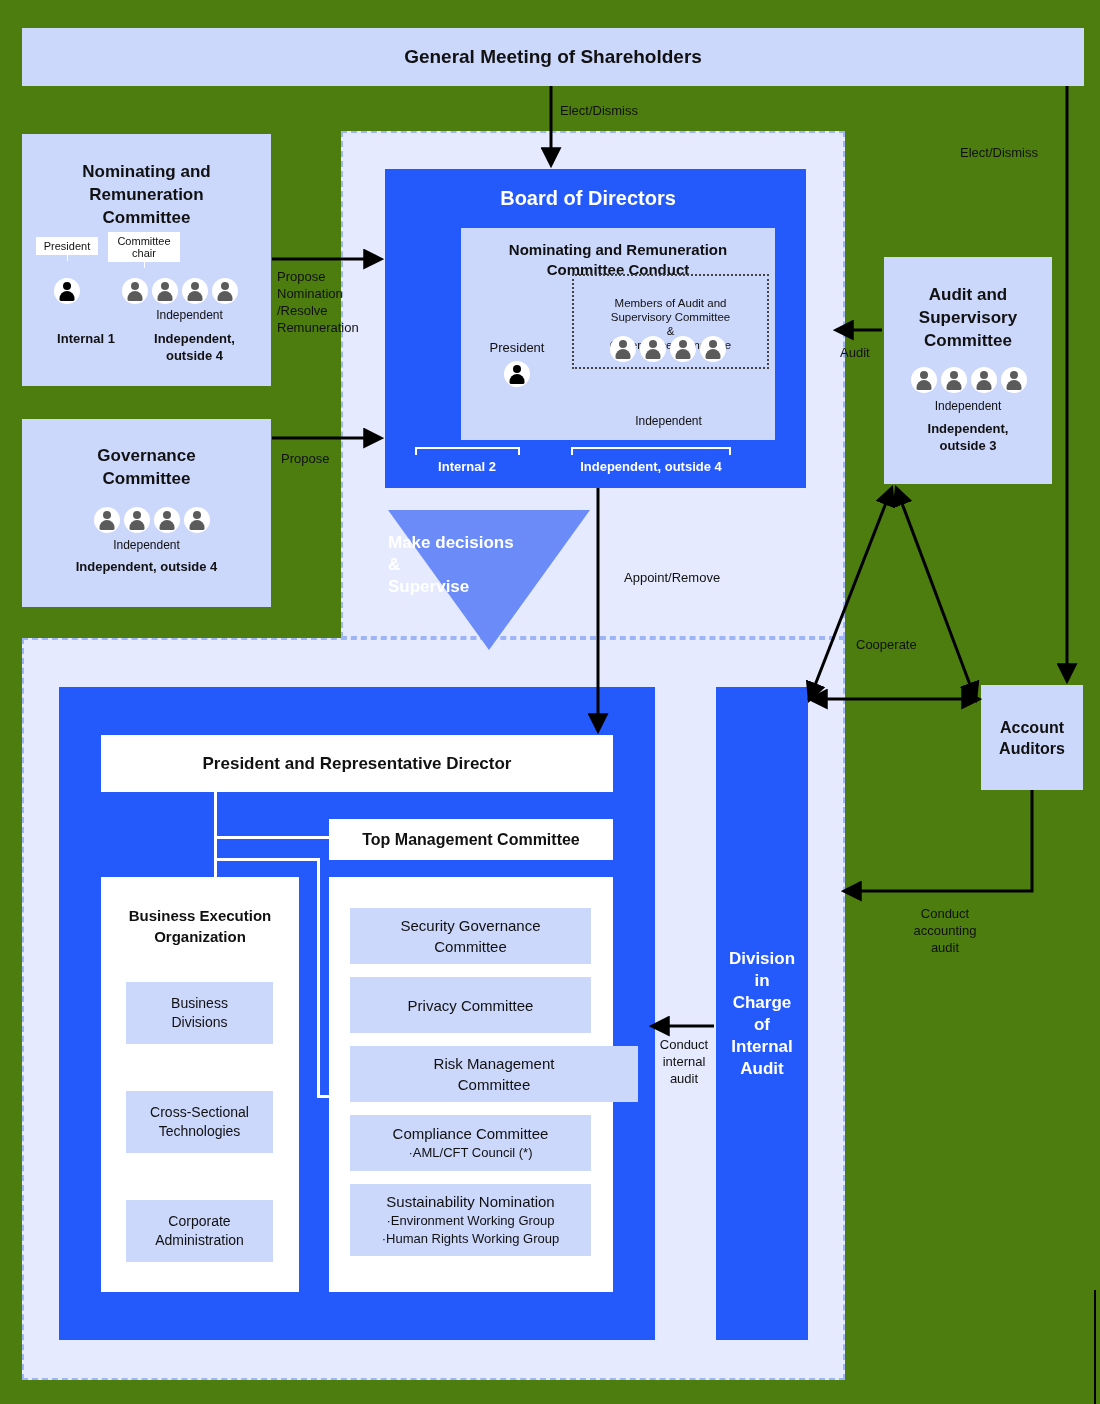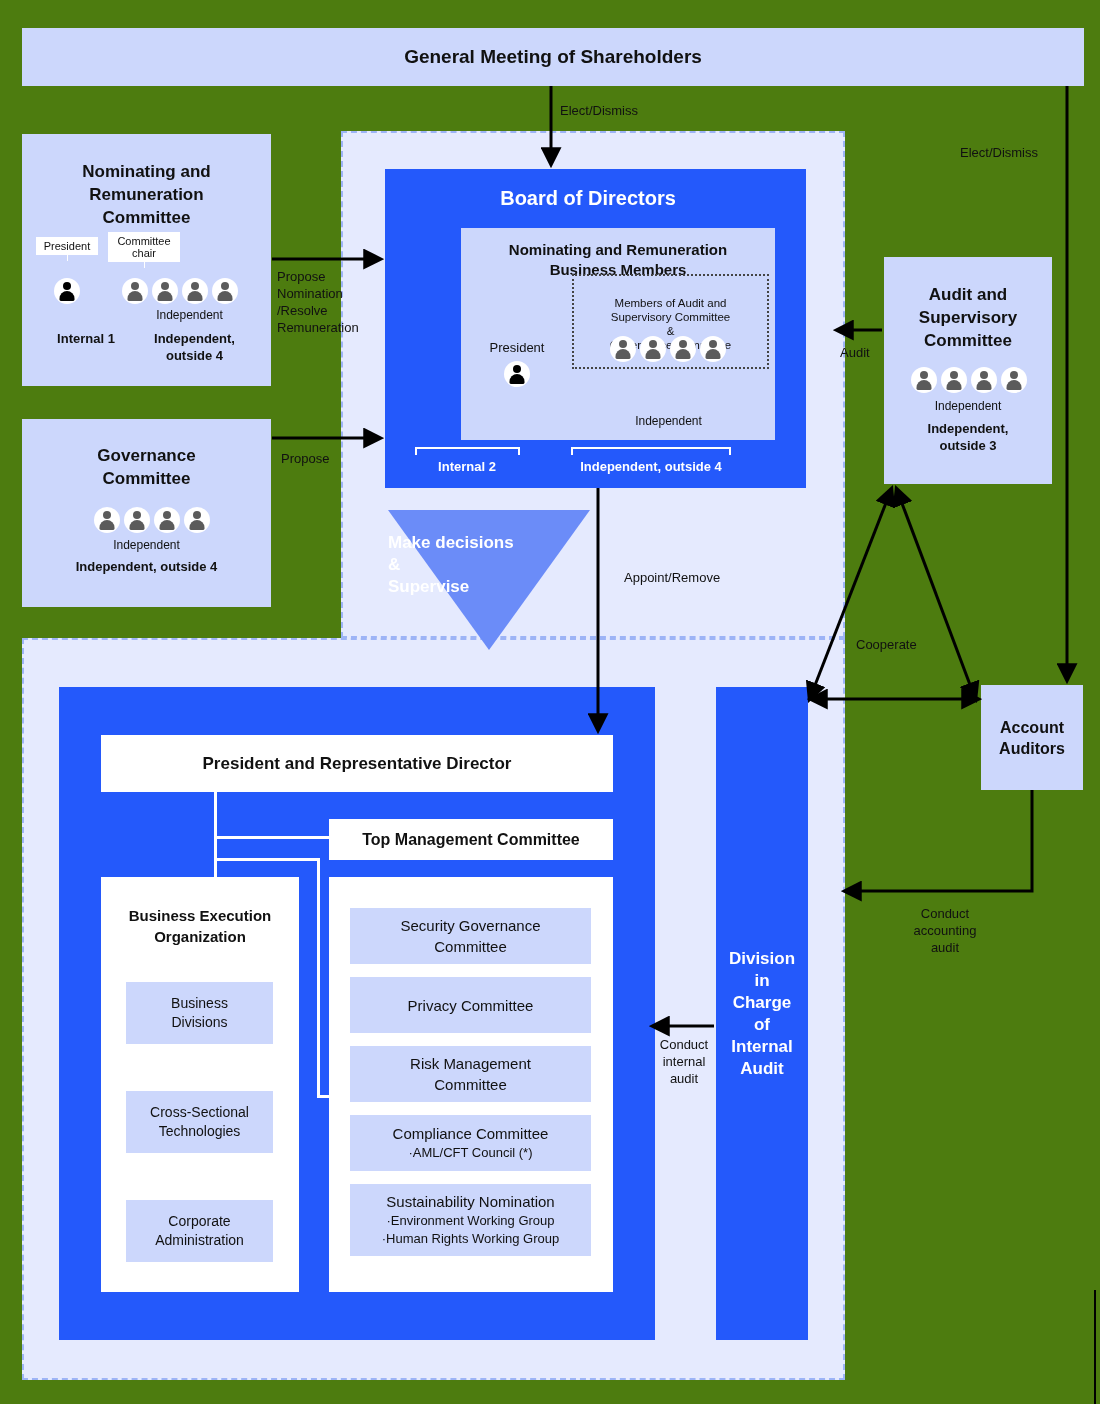--- a/index.html
+++ b/index.html
@@ -130,21 +130,21 @@
     </div>
     <div class="abs k" style="left:0;top:119px;width:249px;text-align:center;font-size:12px;">Independent</div>
     <div class="abs k b" style="left:0;top:140px;width:249px;text-align:center;font-size:13px;">Independent, outside 4</div>
   </div>
 
   <div class="abs c-brand" style="left:385px;top:169px;width:421px;height:319px;">
     <div class="abs w b" style="left:0;top:18px;width:334px;text-align:center;font-size:20px;margin-left:36px;">Board of Directors</div>
 
     <div class="abs c-light" style="left:76px;top:59px;width:314px;height:212px;">
       <div class="abs k b" style="left:0;top:12px;width:314px;text-align:center;font-size:15px;line-height:20px;white-space:pre-line;">Nominating and Remuneration
-Business Members</div>
+Committee Conduct</div>
 
       <div class="abs k" style="left:18px;top:112px;width:76px;text-align:center;font-size:13px;">President</div>
       <div class="abs" style="left:43px;top:133px;">
         <span class="av dark"></span>
       </div>
 
       <div class="abs" style="left:111px;top:46px;width:197px;height:95px;border:2px dotted #444;">
         <div class="abs k" style="left:0;top:20px;width:193px;text-align:center;font-size:11.5px;line-height:14px;white-space:pre-line;">Members of Audit and
 Supervisory Committee
 &amp;
@@ -214,21 +214,21 @@
   </div>
 
   <div class="abs c-white" style="left:329px;top:877px;width:284px;height:415px;">
     <div class="abs c-light ctr" style="left:21px;top:31px;width:241px;height:56px;">
       <span class="k" style="font-size:15px;line-height:21px;white-space:pre-line;">Security Governance
 Committee</span>
     </div>
     <div class="abs c-light ctr" style="left:21px;top:100px;width:241px;height:56px;">
       <span class="k" style="font-size:15px;line-height:21px;white-space:pre-line;">Privacy Committee</span>
     </div>
-    <div class="abs c-light ctr" style="left:21px;top:169px;width:241px;height:56px;">
+    <div class="abs c-light ctr" style="left:21px;top:169px;width:288px;height:56px;">
       <span class="k" style="font-size:15px;line-height:21px;white-space:pre-line;">Risk Management
 Committee</span>
     </div>
     <div class="abs c-light ctr col" style="left:21px;top:238px;width:241px;height:56px;">
       <span class="k" style="font-size:15px;line-height:20px;white-space:pre-line;">Compliance Committee</span>
       <span class="k" style="font-size:13px;line-height:18px;white-space:pre-line;">·AML/CFT Council (*)</span>
     </div>
     <div class="abs c-light ctr col" style="left:21px;top:307px;width:241px;height:72px;">
       <span class="k" style="font-size:15px;line-height:20px;white-space:pre-line;">Sustainability Nomination</span>
       <span class="k" style="font-size:13px;line-height:18px;white-space:pre-line;">·Environment Working Group

